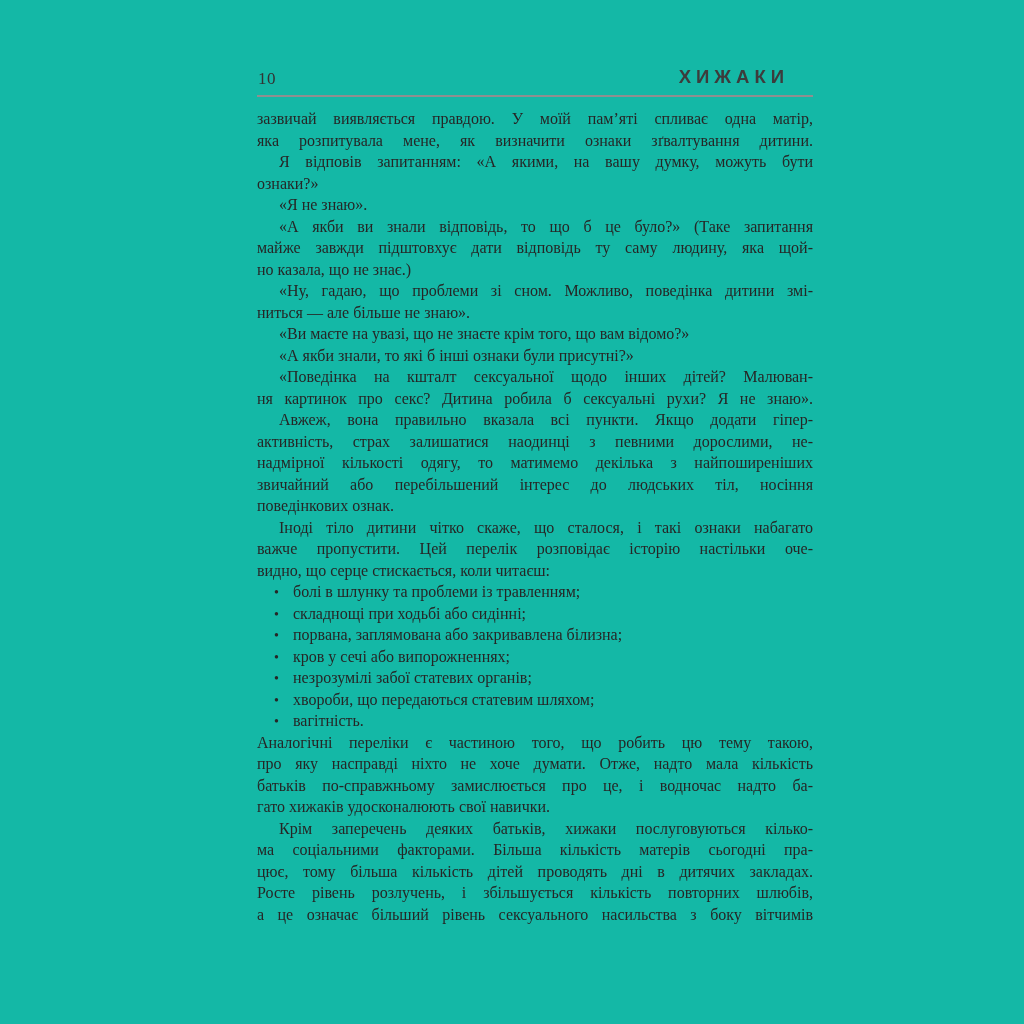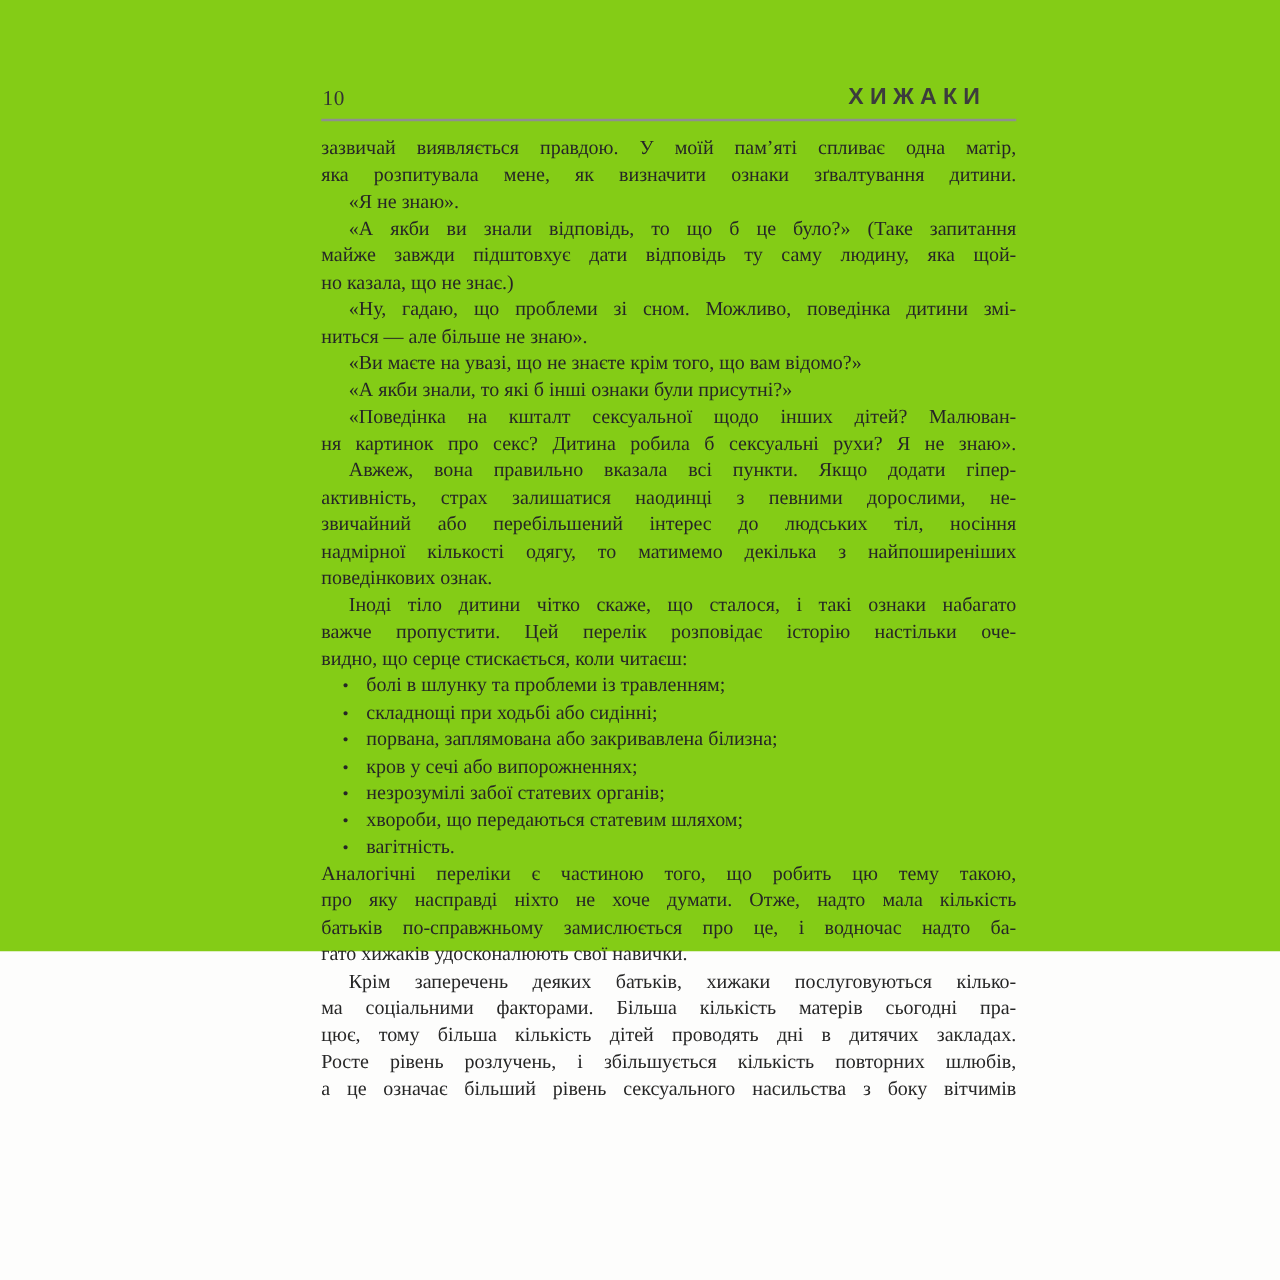--- a/index.html
+++ b/index.html
@@ -6,22 +6,22 @@
     margin: 0;
     padding: 0;
     width: 1024px;
     height: 1024px;
     background: #fdfdfc;
     overflow: hidden;
   }
   .page {
     position: relative;
     width: 1024px;
-    height: 761px;
-    background: #84cc16;
+    height: 1024px;
+    background: #14b8a6;
     color: #262626;
     font-family: "Liberation Serif", "DejaVu Serif", serif;
   }
   .column {
     position: absolute;
     left: 257px;
     top: 60px;
     width: 556px;
   }
   .running-header {
@@ -87,20 +87,24 @@
   <div class="column">
     <div class="running-header">
       <span class="page-num">10</span>
       <span class="head-title">ХИЖАКИ</span>
     </div>
     <div class="body-text">
         <div class="para">
           <div class="line j">зазвичай виявляється правдою. У моїй пам’яті спливає одна матір,</div>
           <div class="line j">яка розпитувала мене, як визначити ознаки зґвалтування дитини.</div>
         </div>
+        <div class="para">
+          <div class="line j indent">Я відповів запитанням: «А якими, на вашу думку, можуть бути</div>
+          <div class="line">ознаки?»</div>
+        </div>
         <div class="para italic">
           <div class="line indent">«Я не знаю».</div>
         </div>
         <div class="para">
           <div class="line j indent">«А якби ви знали відповідь, то що б це було?» (Таке запитання</div>
           <div class="line j">майже завжди підштовхує дати відповідь ту саму людину, яка щой-</div>
           <div class="line">но казала, що не знає.)</div>
         </div>
         <div class="para italic">
           <div class="line j indent">«Ну, гадаю, що проблеми зі сном. Можливо, поведінка дитини змі-</div>
@@ -112,22 +116,22 @@
         <div class="para">
           <div class="line indent">«А якби знали, то які б інші ознаки були присутні?»</div>
         </div>
         <div class="para italic">
           <div class="line j indent">«Поведінка на кшталт сексуальної щодо інших дітей? Малюван-</div>
           <div class="line j">ня картинок про секс? Дитина робила б сексуальні рухи? Я не знаю».</div>
         </div>
         <div class="para">
           <div class="line j indent">Авжеж, вона правильно вказала всі пункти. Якщо додати гіпер-</div>
           <div class="line j">активність, страх залишатися наодинці з певними дорослими, не-</div>
+          <div class="line j">надмірної кількості одягу, то матимемо декілька з найпоширеніших</div>
           <div class="line j">звичайний або перебільшений інтерес до людських тіл, носіння</div>
-          <div class="line j">надмірної кількості одягу, то матимемо декілька з найпоширеніших</div>
           <div class="line">поведінкових ознак.</div>
         </div>
         <div class="para">
           <div class="line j indent">Іноді тіло дитини чітко скаже, що сталося, і такі ознаки набагато</div>
           <div class="line j">важче пропустити. Цей перелік розповідає історію настільки оче-</div>
           <div class="line">видно, що серце стискається, коли читаєш:</div>
         </div>
         <div class="bullet-list">
           <div class="bullet-row"><span class="dot">•</span><span class="bullet-text">болі в шлунку та проблеми із травленням;</span></div>
           <div class="bullet-row"><span class="dot">•</span><span class="bullet-text">складнощі при ходьбі або сидінні;</span></div>

